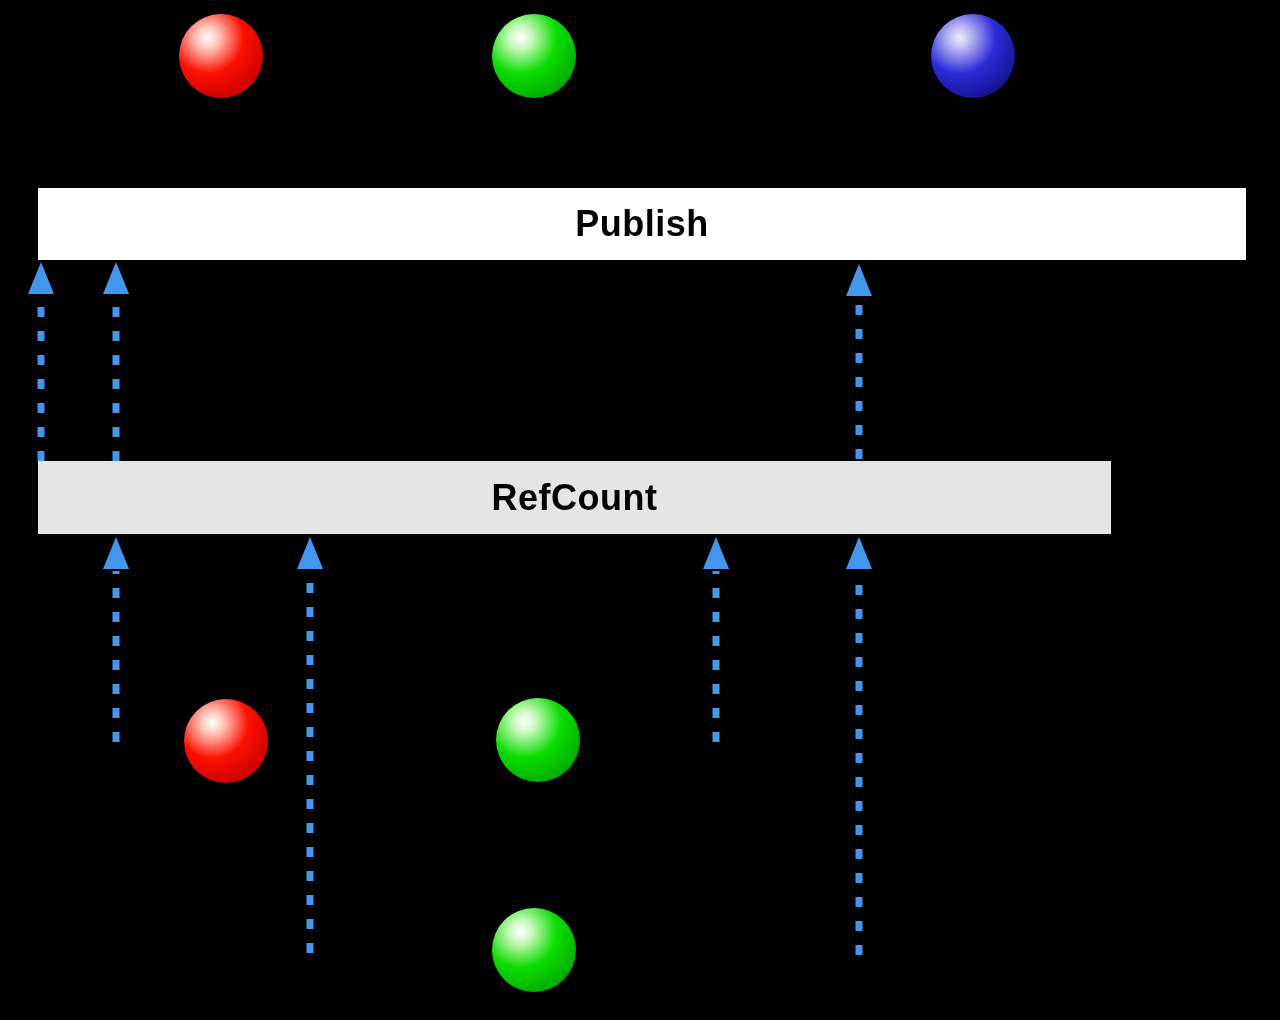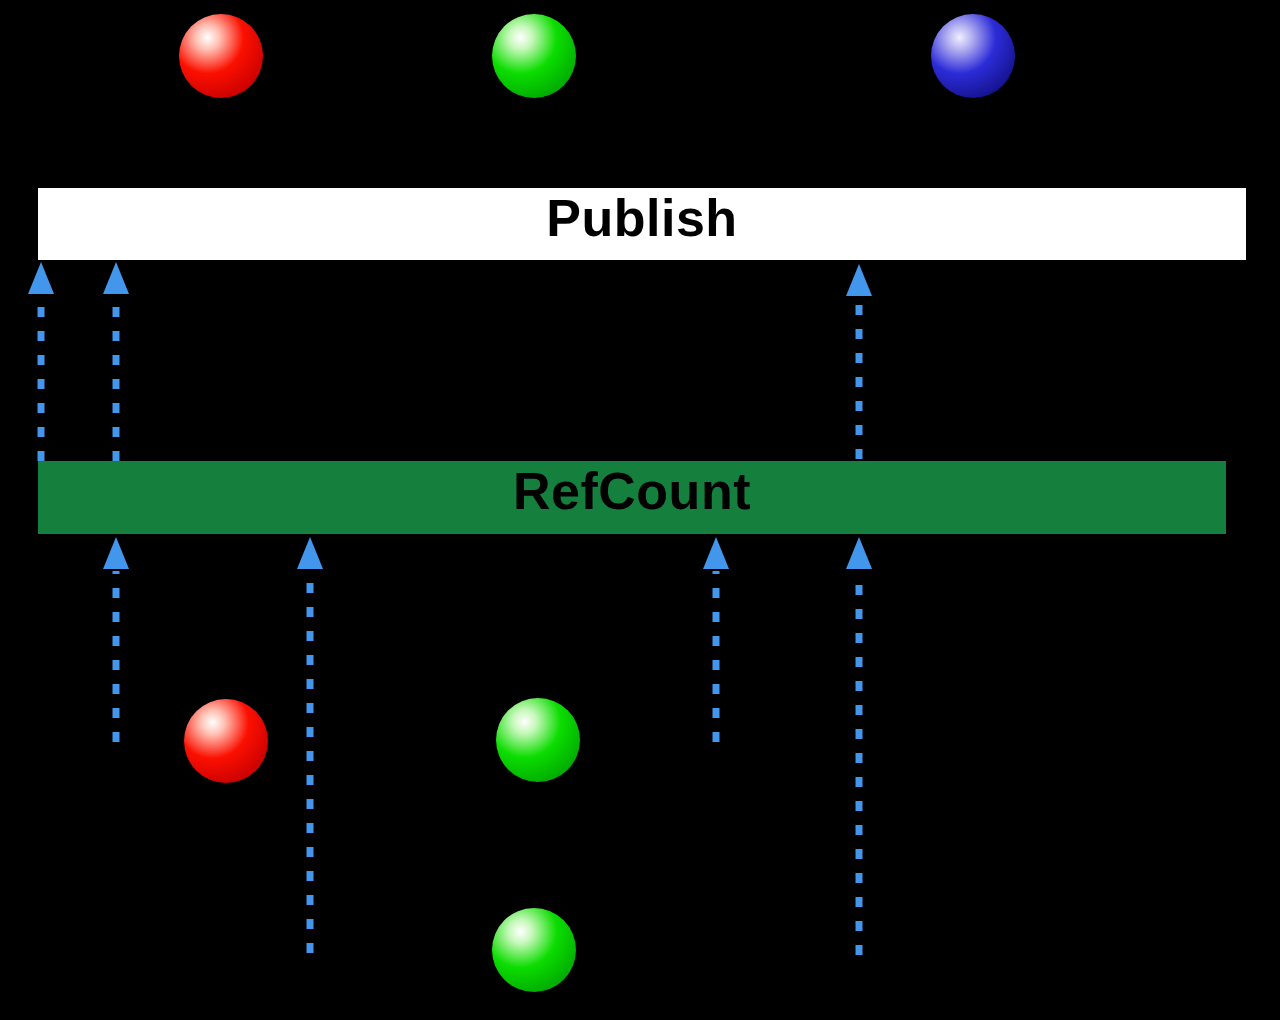--- a/index.html
+++ b/index.html
@@ -18,23 +18,24 @@
   #diagram-svg {
     position: absolute;
     left: 0;
     top: 0;
   }
   .op-box {
     position: absolute;
     background: #ffffff;
     color: #000000;
     display: flex;
+    align-items: center;
     justify-content: center;
     font-weight: bold;
-    font-size: 52px;
+    font-size: 36px;
     letter-spacing: 0.5px;
   }
 </style>
 </head>
 <body>
 
 <div class="canvas">
 
   <svg id="diagram-svg" width="1280" height="1020" viewBox="0 0 1280 1020">
     <defs>
@@ -94,17 +95,17 @@
         <circle cx="226" cy="741" r="42" fill="url(#grad-red)"></circle>
         <circle cx="538" cy="740" r="42" fill="url(#grad-green)"></circle>
         <circle cx="534" cy="950" r="42" fill="url(#grad-green)"></circle>
       </g>
   </svg>
 
   <div class="op-box" id="box-publish" style="left: 38px; top: 188px; width: 1208px; height: 72px; background: rgb(255, 255, 255); color: rgb(0, 0, 0);">
     <span>Publish</span>
   </div>
 
-  <div class="op-box" id="box-refcount" style="left: 38px; top: 461px; width: 1188px; height: 73px; background: #15803d; color: rgb(0, 0, 0);">
+  <div class="op-box" id="box-refcount" style="left: 38px; top: 461px; width: 1073px; height: 73px; background: #e5e5e5; color: rgb(0, 0, 0);">
     <span>RefCount</span>
   </div>
 
 </div>
 
 </body></html>

